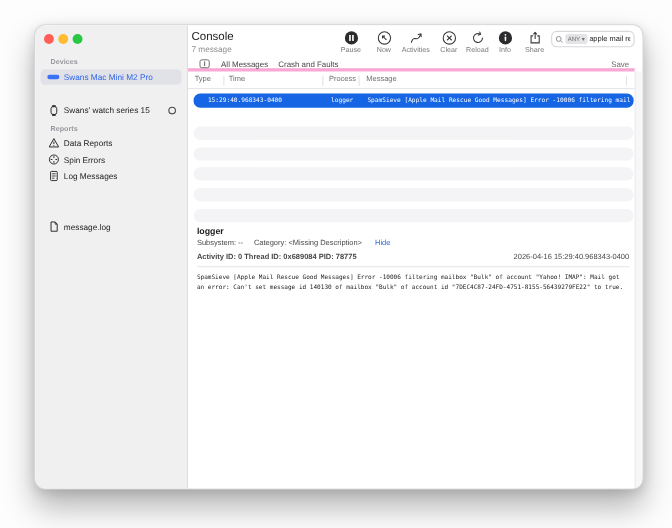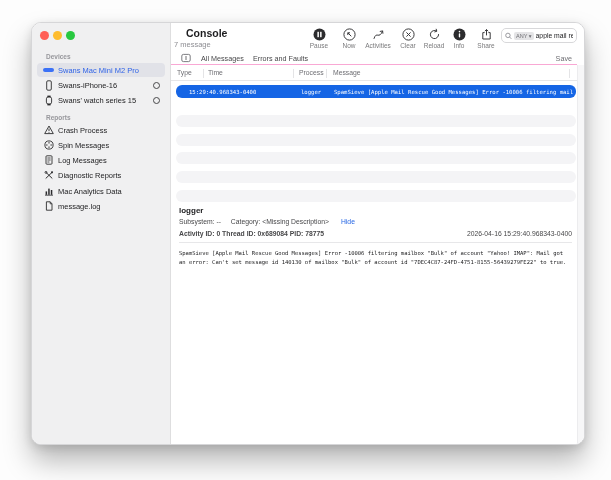--- a/index.html
+++ b/index.html
@@ -18,32 +18,32 @@
   .side-row { position:absolute; left:5px; right:5px; height:14px; display:flex; align-items:center; padding:0 5px; border-radius:4px; font-size:7.5px; color:#1d1d1f; white-space:nowrap; }
   .side-row.sel { background:#e1e2e8; color:#2f63e7; }
   .side-row .ic { width:13px; min-width:13px; display:flex; justify-content:center; align-items:center; margin-right:3px; color:#2c2c2e; }
   .side-row.sel .ic { color:#3b71f6; }
   .side-row .grow { flex:1; overflow:hidden; text-overflow:ellipsis; }
   .ring { width:7px; height:7px; border:1.7px solid #48484a; border-radius:50%; }
   .macmini { width:11px; height:4.5px; background:#3b71f6; border-radius:2px; }
 
   
   .main { position:absolute; left:139px; top:0; right:0; bottom:0; background:#fff; }
-  .title { position:absolute; left:15px; top:4px; font-size:10.5px; font-weight:bold; color:#1d1d1f; }
+  .title { position:absolute; left:3px; top:4px; font-size:10.5px; font-weight:normal; color:#1d1d1f; }
   .subtitle { position:absolute; left:3px; top:17px; font-size:7.5px; color:#8e8e93; }
 
   .tbtn { position:absolute; top:5px; width:30px; text-align:center; cursor:default; }
   .tbtn .glyph { height:13px; display:flex; justify-content:center; align-items:center; }
   .tbtn .lbl { font-size:6.5px; color:#7a7a7c; margin-top:1px; white-space:nowrap; }
 
   .search { position:absolute; top:5px; right:7px; width:76px; height:15px; border:1px solid #d8d8da; border-radius:5px; background:#fff; display:flex; align-items:center; padding:0 3px; gap:2px; }
   .chip { background:#e4e4e6; border-radius:2px; font-size:5.5px; color:#6e6e73; padding:1px 2px; white-space:nowrap; }
   .search .val { font-size:6.8px; color:#1d1d1f; white-space:nowrap; overflow:hidden; }
 
-  .tabrow { position:absolute; left:0; right:7px; top:28px; height:14px; border-bottom:1px solid #f9a8d4; }
+  .tabrow { position:absolute; left:0; right:7px; top:28px; height:14px; border-bottom:3px solid #f9a8d4; }
   .tab { position:absolute; top:3px; font-size:7.2px; color:#48484a; white-space:nowrap; }
   .save { position:absolute; right:5px; top:3px; font-size:7.2px; color:#6e6e73; }
 
   .thead { position:absolute; left:0; right:7px; top:42px; height:16px; border-bottom:1px solid #e6e6e8; }
   .th { position:absolute; top:4px; font-size:6.8px; color:#6e6e73; }
   .thsep { position:absolute; top:4px; width:1px; height:9px; background:#e4e4e6; }
 
   .row-sel { position:absolute; left:5px; right:8px; top:62px; height:13px; background:#1565e5; border-radius:6px; color:#fff; overflow:hidden; font-family:"DejaVu Sans Mono", monospace; font-size:5.6px; }
   .row-sel span { position:absolute; top:3.5px; white-space:nowrap; }
   .stripe { position:absolute; left:5px; right:8px; height:12px; background:#f4f4f6; border-radius:6px; }
@@ -75,29 +75,20 @@
       </div>
 
       <div class="side-head" style="top:30px">Devices</div>
 
       <div class="side-row sel" style="top:40px">
         <span class="ic">
             <span class="macmini"></span>
           </span>
         <span class="grow">Swans Mac Mini M2 Pro</span>
       </div>
-      <div class="side-row" style="top:55px">
-        <span class="ic">
-          <svg width="10" height="11" viewBox="0 0 10 11">
-              <rect x="2.7" y="0.8" width="4.6" height="9.4" rx="1.2" fill="none" stroke="#2c2c2e" stroke-width="0.9"></rect>
-            </svg>
-        </span>
-        <span class="grow">Swans-iPhone-16</span>
-        <span class="ring"></span>
-      </div>
       <div class="side-row" style="top:70px">
         <span class="ic">
           <svg width="10" height="11" viewBox="0 0 10 11">
               <rect x="3.4" y="0.6" width="3.2" height="1.6" fill="#2c2c2e"></rect>
               <rect x="3.4" y="8.8" width="3.2" height="1.6" fill="#2c2c2e"></rect>
               <rect x="2.4" y="2" width="5.2" height="7" rx="1.8" fill="none" stroke="#2c2c2e" stroke-width="0.9"></rect>
             </svg>
         </span>
         <span class="grow">Swans' watch series 15</span>
         <span class="ring"></span>
@@ -106,72 +97,46 @@
       <div class="side-head" style="top:91px">Reports</div>
 
       <div class="side-row" style="top:100px">
         <span class="ic">
           <svg width="10" height="10" viewBox="0 0 10 10">
               <path d="M5 1 L9.3 8.6 H0.7 Z" fill="none" stroke="#2c2c2e" stroke-width="0.9" stroke-linejoin="round"></path>
               <line x1="5" y1="3.6" x2="5" y2="6" stroke="#2c2c2e" stroke-width="0.9"></line>
               <circle cx="5" cy="7.3" r="0.5" fill="#2c2c2e"></circle>
             </svg>
         </span>
-        <span class="grow">Crash Process</span>
+        <span class="grow">Data Reports</span>
       </div>
       <div class="side-row" style="top:115px">
         <span class="ic">
           <svg width="10" height="10" viewBox="0 0 10 10">
               <circle cx="5" cy="5" r="4.1" fill="none" stroke="#2c2c2e" stroke-width="0.9"></circle>
               <g stroke="#2c2c2e" stroke-width="0.9">
                 <line x1="5" y1="2" x2="5" y2="3.6"></line>
                 <line x1="5" y1="6.4" x2="5" y2="8"></line>
                 <line x1="2" y1="5" x2="3.6" y2="5"></line>
                 <line x1="6.4" y1="5" x2="8" y2="5"></line>
               </g>
             </svg>
         </span>
-        <span class="grow">Spin Messages</span>
+        <span class="grow">Spin Errors</span>
       </div>
       <div class="side-row" style="top:130px">
         <span class="ic">
           <svg width="10" height="10" viewBox="0 0 10 10">
               <rect x="2" y="0.8" width="6" height="8.4" rx="0.8" fill="none" stroke="#2c2c2e" stroke-width="0.9"></rect>
               <line x1="3.4" y1="3" x2="6.6" y2="3" stroke="#2c2c2e" stroke-width="0.8"></line>
               <line x1="3.4" y1="5" x2="6.6" y2="5" stroke="#2c2c2e" stroke-width="0.8"></line>
               <line x1="3.4" y1="7" x2="5.4" y2="7" stroke="#2c2c2e" stroke-width="0.8"></line>
             </svg>
         </span>
         <span class="grow">Log Messages</span>
-      </div>
-      <div class="side-row" style="top:145px">
-        <span class="ic">
-          <svg width="10" height="10" viewBox="0 0 10 10">
-              <g stroke="#2c2c2e" stroke-width="1" stroke-linecap="round">
-                <line x1="2" y1="2.4" x2="8" y2="8.2"></line>
-                <line x1="8" y1="2.4" x2="2" y2="8.2"></line>
-              </g>
-              <circle cx="2" cy="2.4" r="1" fill="none" stroke="#2c2c2e" stroke-width="0.8"></circle>
-              <rect x="7.1" y="1.4" width="1.8" height="1.8" fill="#2c2c2e"></rect>
-            </svg>
-        </span>
-        <span class="grow">Diagnostic Reports</span>
-      </div>
-      <div class="side-row" style="top:161px">
-        <span class="ic">
-          <svg width="10" height="10" viewBox="0 0 10 10">
-              <g fill="#2c2c2e">
-                <rect x="1.6" y="5.4" width="1.5" height="3.4"></rect>
-                <rect x="4.2" y="2.6" width="1.5" height="6.2"></rect>
-                <rect x="6.8" y="4" width="1.5" height="4.8"></rect>
-              </g>
-              <line x1="1" y1="9.2" x2="9" y2="9.2" stroke="#2c2c2e" stroke-width="0.8"></line>
-            </svg>
-        </span>
-        <span class="grow">Mac Analytics Data</span>
       </div>
       <div class="side-row" style="top:176px">
         <span class="ic">
           <svg width="10" height="10" viewBox="0 0 10 10">
               <path d="M2.4 0.8 H6.2 L8 2.8 V9.2 H2.4 Z" fill="none" stroke="#2c2c2e" stroke-width="0.9" stroke-linejoin="round"></path>
               <path d="M6.2 0.8 V2.8 H8" fill="none" stroke="#2c2c2e" stroke-width="0.8"></path>
             </svg>
         </span>
         <span class="grow">message.log</span>
       </div>
@@ -260,21 +225,21 @@
       </div>
 
       <div class="tabrow">
         <span style="position:absolute;left:10px;top:2px">
           <svg width="10" height="10" viewBox="0 0 10 10">
               <rect x="0.8" y="1.4" width="8.4" height="7.2" rx="1.6" fill="none" stroke="#6e6e73" stroke-width="0.9"></rect>
               <line x1="5" y1="3" x2="5" y2="7" stroke="#6e6e73" stroke-width="1"></line>
             </svg>
         </span>
         <span class="tab" style="left:30px">All Messages</span>
-        <span class="tab" style="left:82px">Errors and Faults</span>
+        <span class="tab" style="left:82px">Crash and Faults</span>
         <span class="save">Save</span>
       </div>
 
       <div class="thead">
         <span class="th" style="left:6px">Type</span>
         <span class="thsep" style="left:32px"></span>
         <span class="th" style="left:37px">Time</span>
         <span class="thsep" style="left:122px"></span>
         <span class="th" style="left:128px">Process</span>
         <span class="thsep" style="left:155px"></span>

